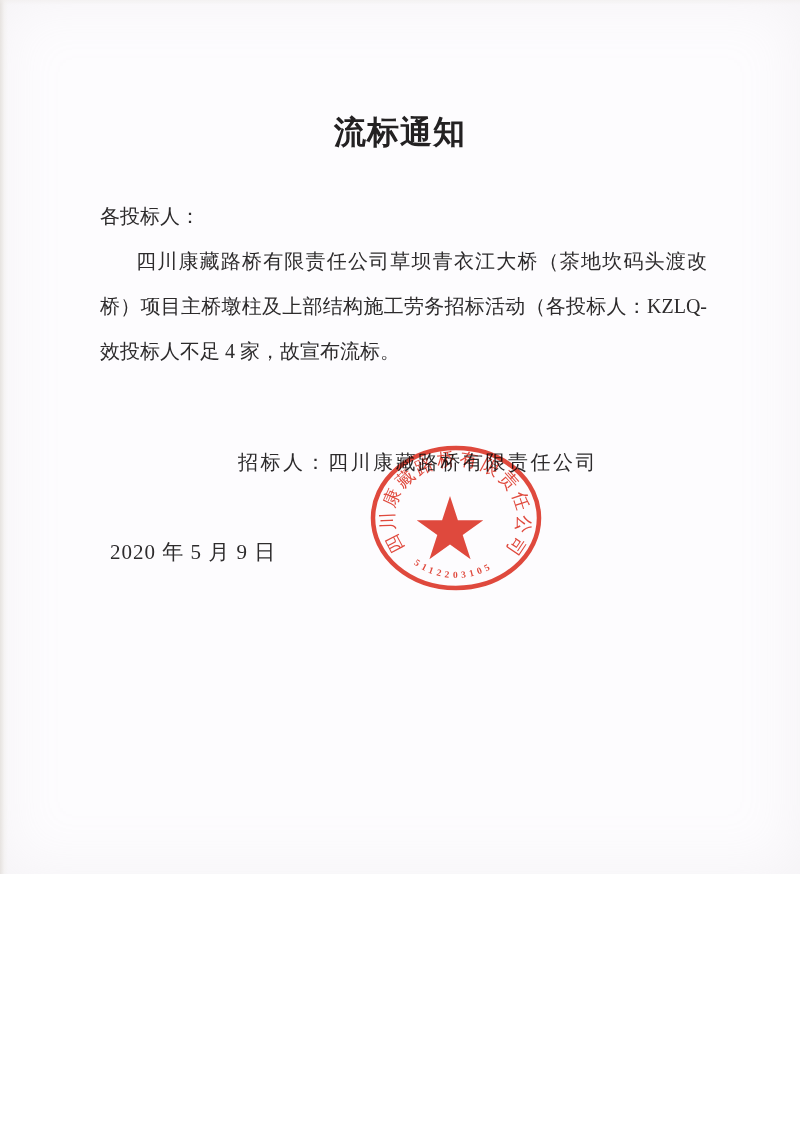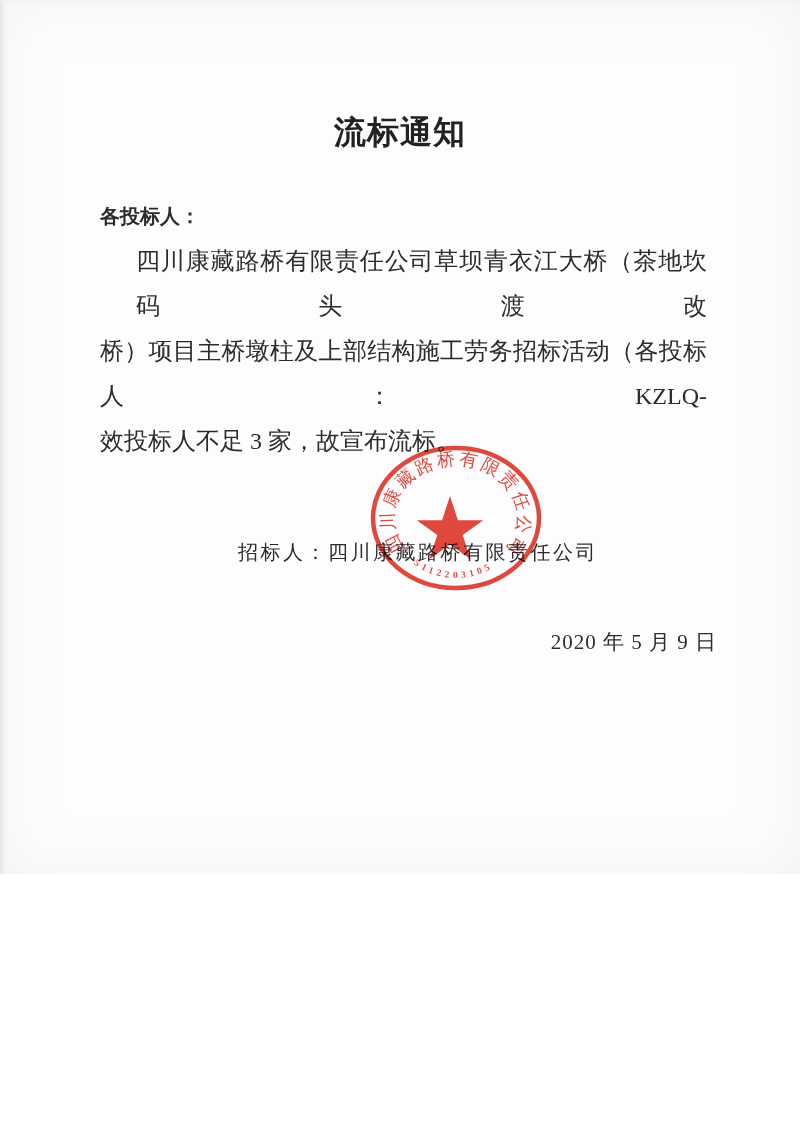--- a/index.html
+++ b/index.html
@@ -43,45 +43,44 @@
     letter-spacing: 1px;
     color: #232122;
   }
   .content {
     padding: 0 93px 0 100px;
   }
   .salutation {
     margin-top: 44px;
     font-size: 20px;
     line-height: 45px;
-    font-weight: bold;
   }
   .line {
-    font-size: 24px;
+    font-size: 20px;
     line-height: 45px;
   }
   .justify {
     text-align: justify;
     text-align-last: justify;
   }
   .indent {
     padding-left: 36px;
   }
   .signature {
     margin-top: 66px;
     margin-left: 138px;
     font-size: 20px;
     line-height: 45px;
     letter-spacing: 2.5px;
   }
   .date {
     margin-top: 45px;
     position: relative;
     left: 10px;
-    text-align: right;
+    text-align: left;
     font-size: 21px;
     line-height: 45px;
     letter-spacing: 1px;
   }
   .stamp {
     position: absolute;
     left: 366px;
     top: 438px;
     width: 180px;
     height: 160px;
@@ -112,21 +111,21 @@
   <div class="edge-top"></div>
 
   <h1 class="doc-title">流标通知</h1>
 
   <div class="content">
     <div class="salutation">各投标人：</div>
 
     <div class="paragraph">
       <div class="line justify indent">四川康藏路桥有限责任公司草坝青衣江大桥（茶地坎码头渡改</div>
       <div class="line justify">桥）项目主桥墩柱及上部结构施工劳务招标活动（各投标人：KZLQ-</div>
-      <div class="line">效投标人不足 3 家，故宣布流标。</div>
+      <div class="line">效投标人不足 4 家，故宣布流标。</div>
     </div>
 
     <div class="signature">招标人：四川康藏路桥有限责任公司</div>
 
     <div class="date">2020 年 5 月 9 日</div>
   </div>
 
   <svg class="stamp" viewBox="0 0 180 160" xmlns="http://www.w3.org/2000/svg">
     <ellipse cx="90" cy="80" rx="83" ry="70" fill="none" stroke="currentColor" stroke-width="4.5"></ellipse>
     <polygon fill="currentColor" points="84,58 91.9,82.2 117.3,82.2 96.7,97.1 104.6,121.3 84,106.4 63.4,121.3 71.3,97.1 50.7,82.2 76.1,82.2"></polygon>

